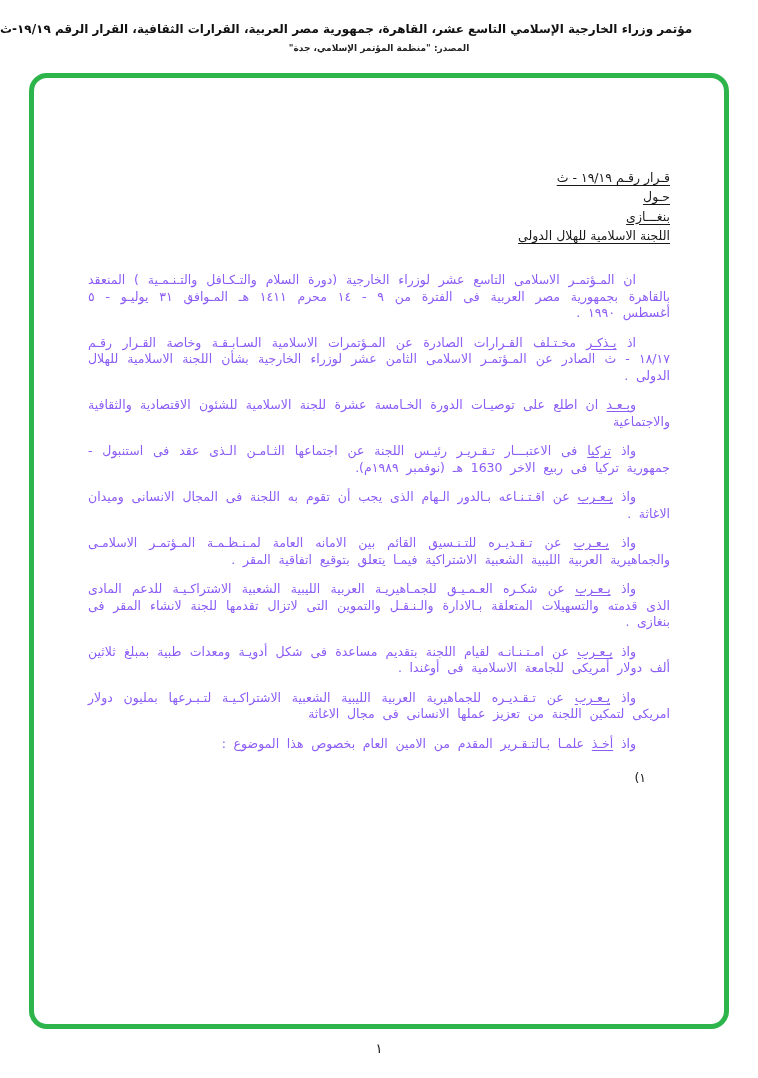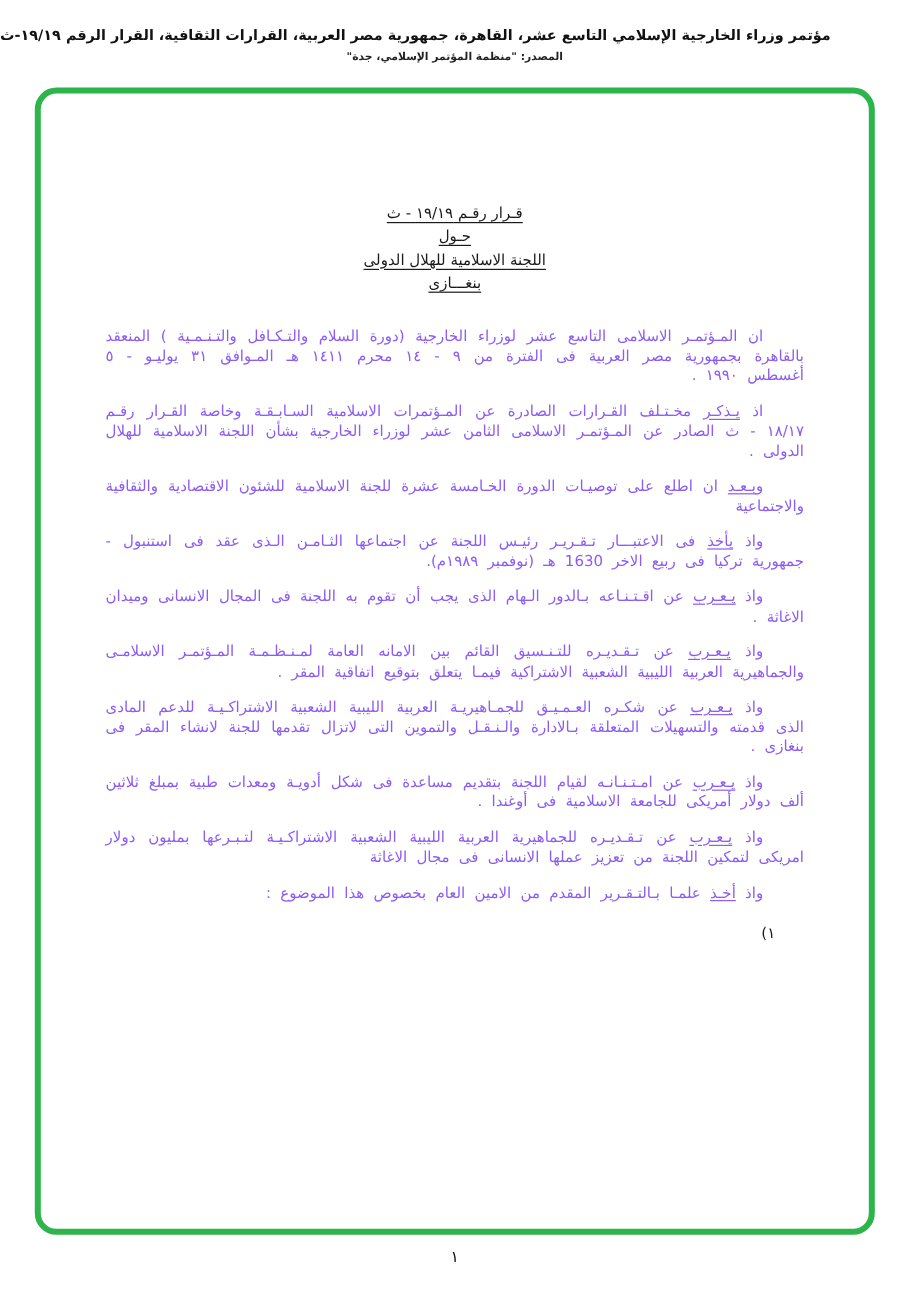--- a/index.html
+++ b/index.html
@@ -41,21 +41,21 @@
     border: 5px solid #2db44a;
     border-radius: 18px;
     background: #ffffff;
     padding: 92px 54px 0 54px;
     overflow: hidden;
   }
 
   .doc-content { direction: rtl; }
 
   .title-block {
-    text-align: center;
+    text-align: right;
     font-size: 12.5px;
     line-height: 1.3;
     margin-bottom: 28px;
     color: #1a1a1a;
   }
   .title-line {
     text-decoration: underline;
     text-underline-offset: 3px;
     margin-bottom: 3px;
   }
@@ -102,31 +102,31 @@
     <div class="header-title">مؤتمر وزراء الخارجية الإسلامي التاسع عشر، القاهرة، جمهورية مصر العربية، القرارات الثقافية، القرار الرقم ١٩/١٩-ث</div>
     <div class="header-source">المصدر:  "منظمة المؤتمر الإسلامي، جدة"</div>
   </div>
 
   <div class="doc-frame">
     <div class="doc-content">
 
       <div class="title-block">
         <div class="title-line">قـرار رقـم ١٩/١٩ - ث</div>
         <div class="title-line">حـول</div>
+        <div class="title-line">بنغـــازى</div>
         <div class="title-line">اللجنة الاسلامية للهلال الدولى</div>
-        <div class="title-line">بنغـــازى</div>
       </div>
 
       <p class="para"><span>ان المـؤتمـر الاسلامى التاسع عشر لوزراء الخارجية (دورة السلام والتـكـافل والتـنـمـية ) المنعقد بالقاهرة بجمهورية مصر العربية فى الفترة من ٩ - ١٤ محرم ١٤١١ هـ المـوافق ٣١ يوليـو - ٥ أغسطس ١٩٩٠ .</span><span class="u"></span><span></span></p>
 
       <p class="para"><span>اذ </span><span class="u">يـذكـر</span><span> مخـتـلف القـرارات الصادرة عن المـؤتمرات الاسلامية السـابـقـة وخاصة القـرار رقـم ١٨/١٧ - ث الصادر عن المـؤتمـر الاسلامى الثامن عشر لوزراء الخارجية بشأن اللجنة الاسلامية للهلال الدولى .</span></p>
 
       <p class="para"><span>و</span><span class="u">بـعـد</span><span> ان اطلع على توصيـات الدورة الخـامسة عشرة للجنة الاسلامية للشئون الاقتصادية والثقافية والاجتماعية</span></p>
 
-      <p class="para"><span>واذ </span><span class="u">يأخذ</span><span> فى الاعتبـــار تـقـريـر رئيـس اللجنة عن اجتماعها الثـامـن الـذى عقد فى استنبول - جمهورية تركيا فى ربيع الاخر 1630 هـ (نوفمبر ١٩٨٩م).</span></p>
+      <p class="para"><span>واذ </span><span class="u">تركيا</span><span> فى الاعتبـــار تـقـريـر رئيـس اللجنة عن اجتماعها الثـامـن الـذى عقد فى استنبول - جمهورية تركيا فى ربيع الاخر 1630 هـ (نوفمبر ١٩٨٩م).</span></p>
 
       <p class="para"><span>واذ </span><span class="u">يـعـرب</span><span> عن اقـتـنـاعه بـالدور الـهام الذى يجب أن تقوم به اللجنة فى المجال الانسانى وميدان الاغاثة .</span></p>
 
       <p class="para"><span>واذ </span><span class="u">يـعـرب</span><span> عن تـقـديـره للتـنـسيق القائم بين الامانه العامة لمـنـظـمـة المـؤتمـر الاسلامـى والجماهيرية العربية الليبية الشعبية الاشتراكية فيمـا يتعلق بتوقيع اتفاقية المقر .</span></p>
 
       <p class="para"><span>واذ </span><span class="u">يـعـرب</span><span> عن شكـره العـمـيـق للجمـاهيريـة العربية الليبية الشعبية الاشتراكـيـة للدعم المادى الذى قدمته والتسهيلات المتعلقة بـالادارة والـنـقـل والتموين التى لاتزال تقدمها للجنة لانشاء المقر فى بنغازى .</span></p>
 
       <p class="para"><span>واذ </span><span class="u">يـعـرب</span><span> عن امـتـنـانـه لقيام اللجنة بتقديم مساعدة فى شكل أدويـة ومعدات طبية بمبلغ ثلاثين ألف دولار أمريكى للجامعة الاسلامية فى أوغندا .</span></p>
 
       <p class="para"><span>واذ </span><span class="u">يـعـرب</span><span> عن تـقـديـره للجماهيرية العربية الليبية الشعبية الاشتراكـيـة لتـبـرعها بمليون دولار امريكى لتمكين اللجنة من تعزيز عملها الانسانى فى مجال الاغاثة</span></p>

